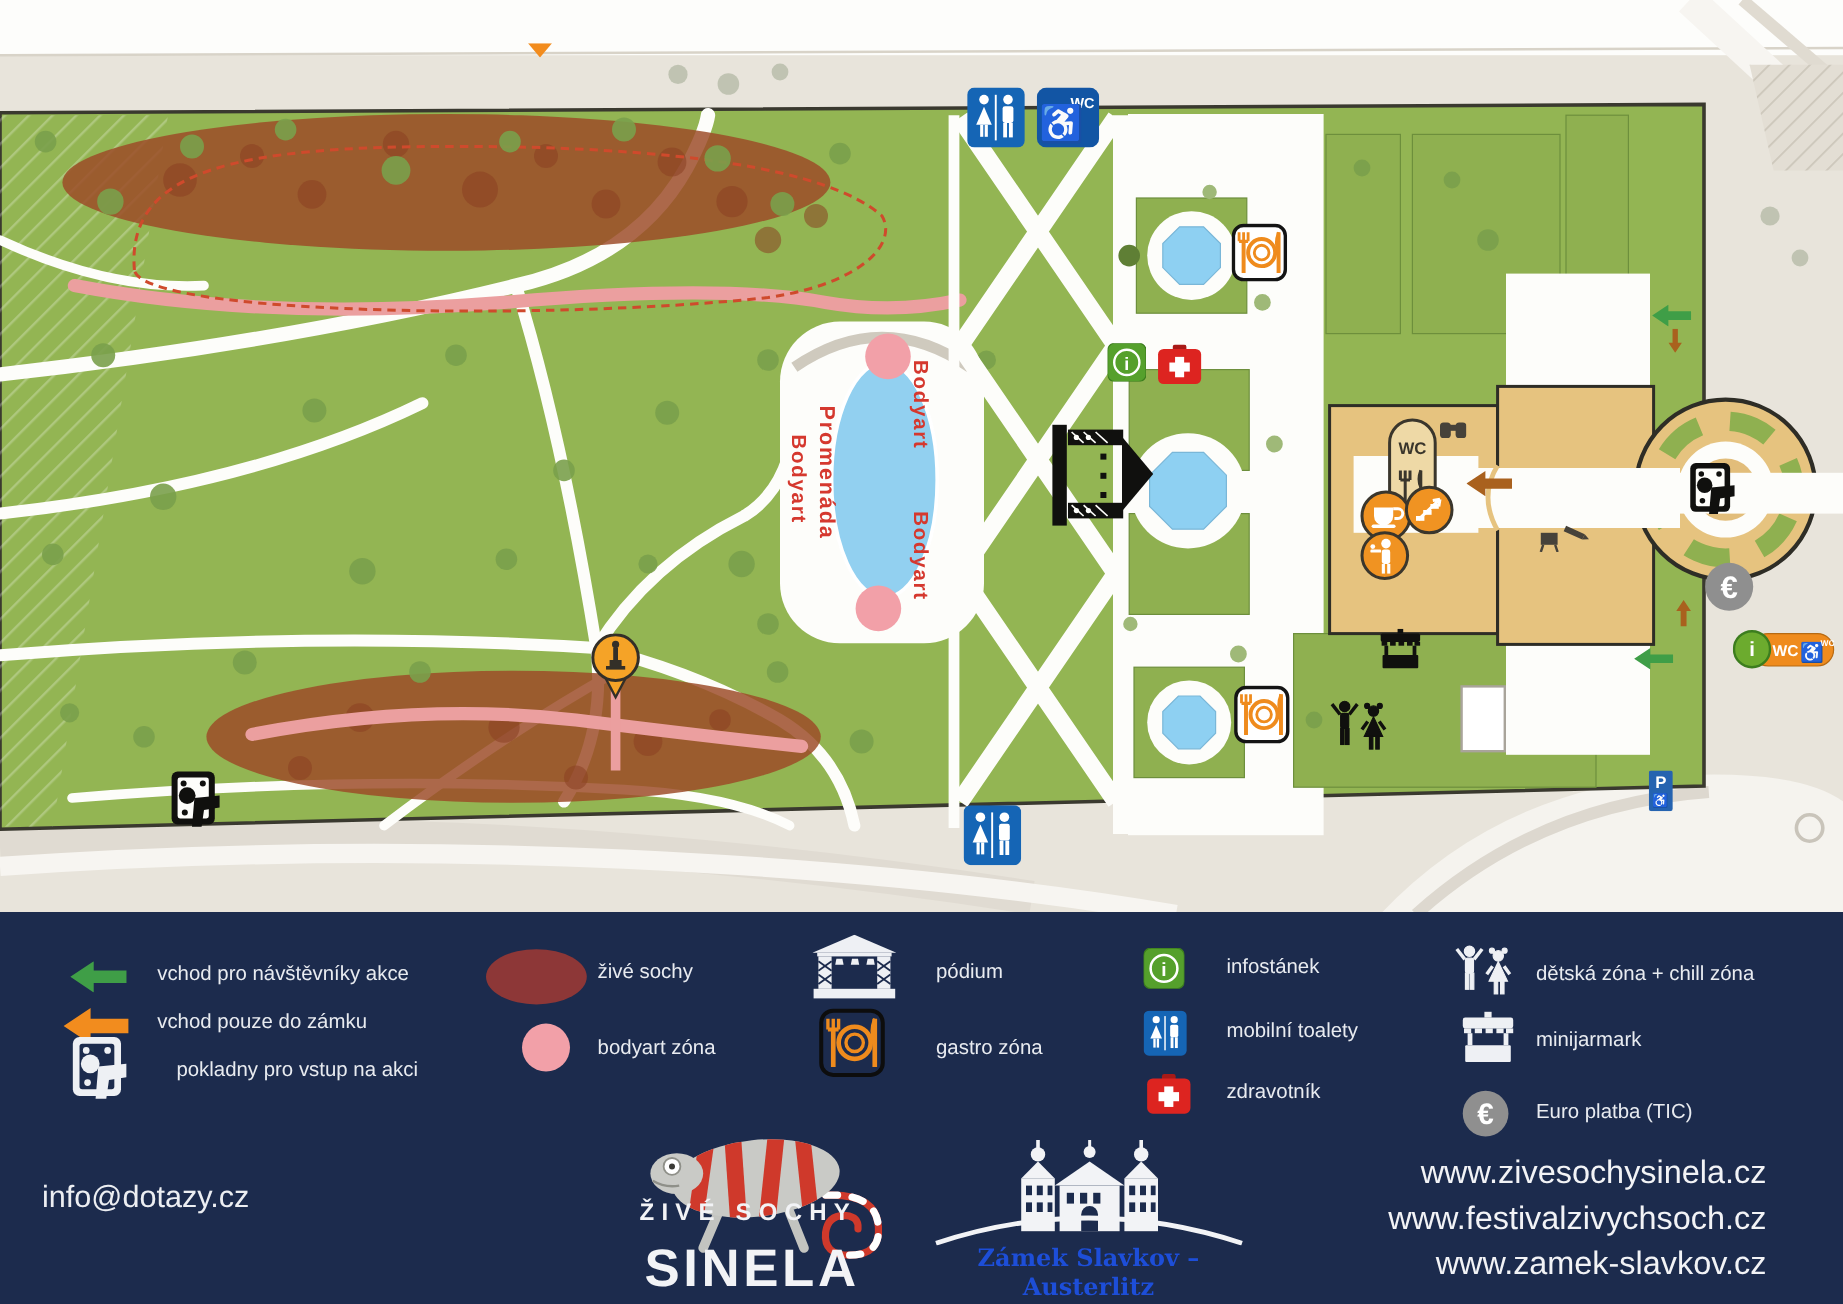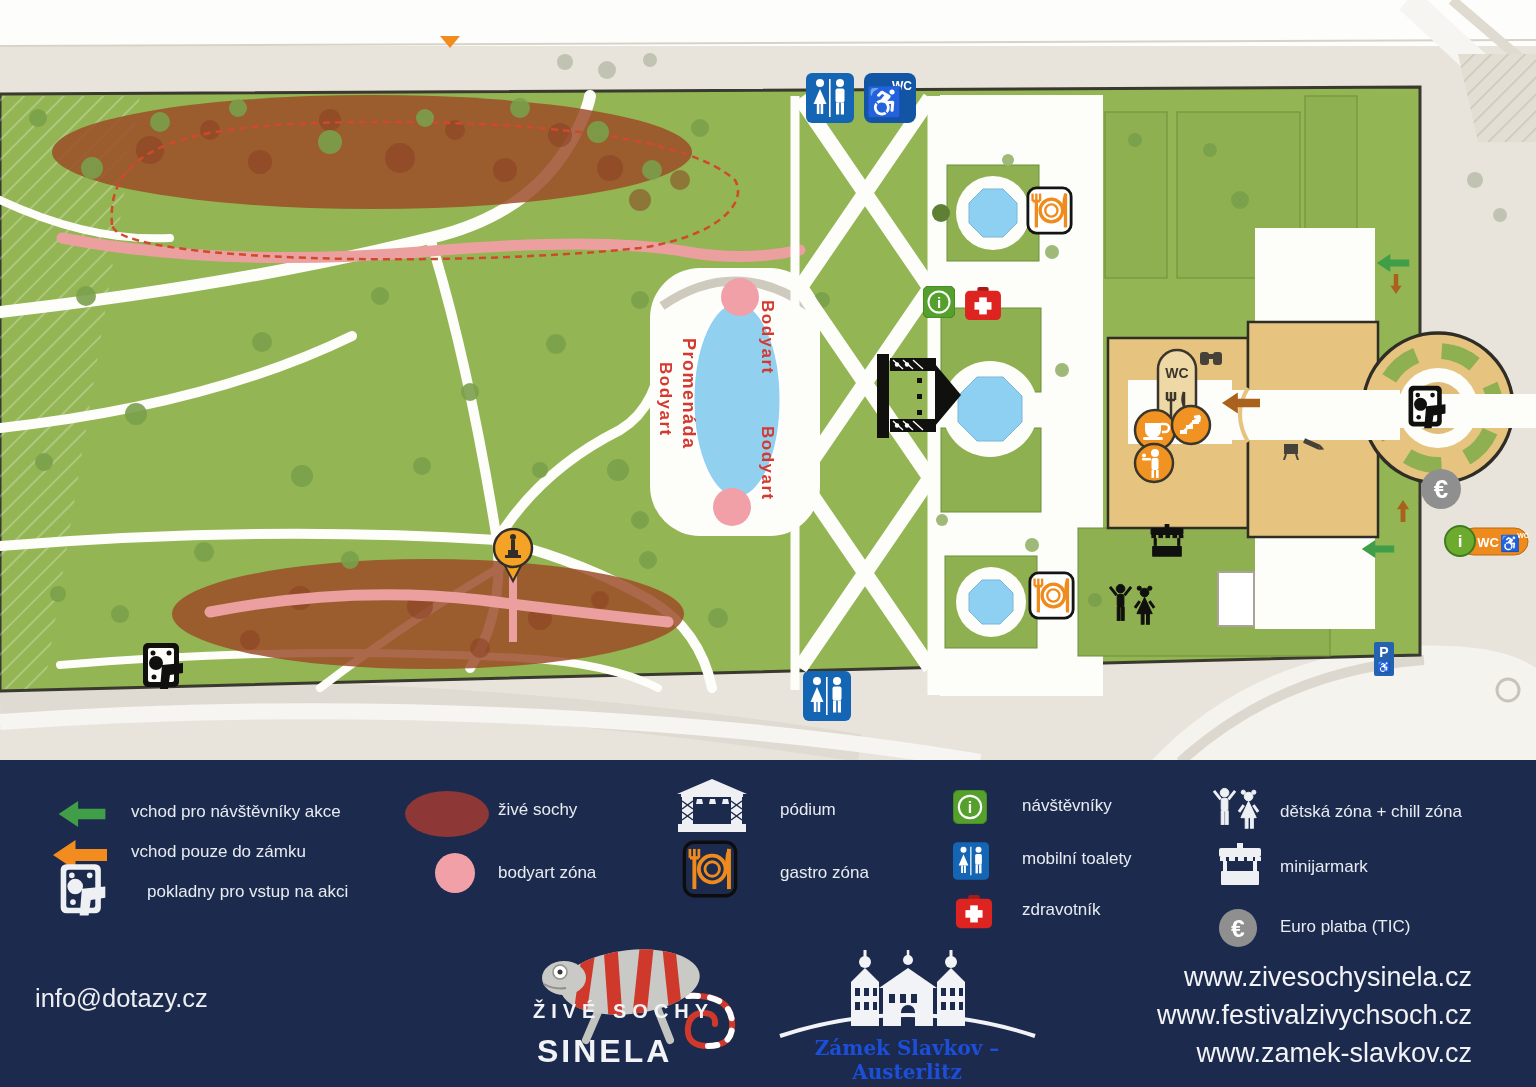--- a/index.html
+++ b/index.html
@@ -12,21 +12,21 @@
          font-size:17px;letter-spacing:1.5px;white-space:nowrap;}
   
   #legend{position:absolute;left:0;top:760px;width:1536px;height:327px;background:#1c2b4d;}
   .leg-label{position:absolute;color:#e8ebf0;font-size:17px;white-space:nowrap;}
   .contact{position:absolute;left:35px;top:976px;color:#eceef2;font-size:25.5px;line-height:45px;}
   .urls{position:absolute;right:64px;top:958px;text-align:right;color:#f2f3f6;
         font-size:27px;line-height:38px;}
   .sinela-t1{position:absolute;left:533px;top:1000px;color:#f2f3f6;font-weight:700;
              font-size:20px;letter-spacing:6px;}
   .sinela-t2{position:absolute;left:537px;top:1033px;color:#f2f3f6;font-weight:700;
-             font-size:32px;letter-spacing:3px;}
+             font-size:44px;letter-spacing:3px;}
   .castle-caption{position:absolute;left:772px;top:1036px;width:270px;text-align:center;
                   color:#1d4ed8;font-family:"DejaVu Serif",serif;font-weight:700;font-size:20px;}
 </style>
 </head>
 <body>
 
 <div id="stage-root">
 
   <svg class="abs" width="1536" height="762" viewBox="0 0 1536 762" style="left:0;top:0">
     <defs>
@@ -618,21 +618,21 @@
       </div>
     <div class="leg-label" style="left:780px;top:103px">gastro zóna</div>
 
     <div class="abs" style="left:953px;top:30px">
       <svg width="34" height="34" viewBox="0 0 32 32">
           <rect width="32" height="32" rx="6" fill="#55a02c" stroke="#3c7d1e"></rect>
         <circle cx="16" cy="16" r="10.5" fill="none" stroke="#ffffff" stroke-width="2"></circle>
         <text x="16" y="22" font-size="15" font-weight="bold" fill="#ffffff" text-anchor="middle">i</text>
         </svg>
       </div>
-    <div class="leg-label" style="left:1022px;top:36px">návštěvníky</div>
+    <div class="leg-label" style="left:1022px;top:36px">infostánek</div>
 
     <div class="abs" style="left:953px;top:82px">
       <svg width="36" height="38" viewBox="0 0 48 50">
           <rect width="48" height="50" rx="6" fill="#1565b5"></rect>
         <g fill="#ffffff">
             <circle cx="14" cy="10" r="4"></circle>
             <polygon points="14,16 20.5,31 7.5,31"></polygon>
           <rect x="10.8" y="31" width="2.6" height="10"></rect>
             <rect x="14.6" y="31" width="2.6" height="10"></rect>
           <rect x="23" y="6" width="1.6" height="38"></rect>

